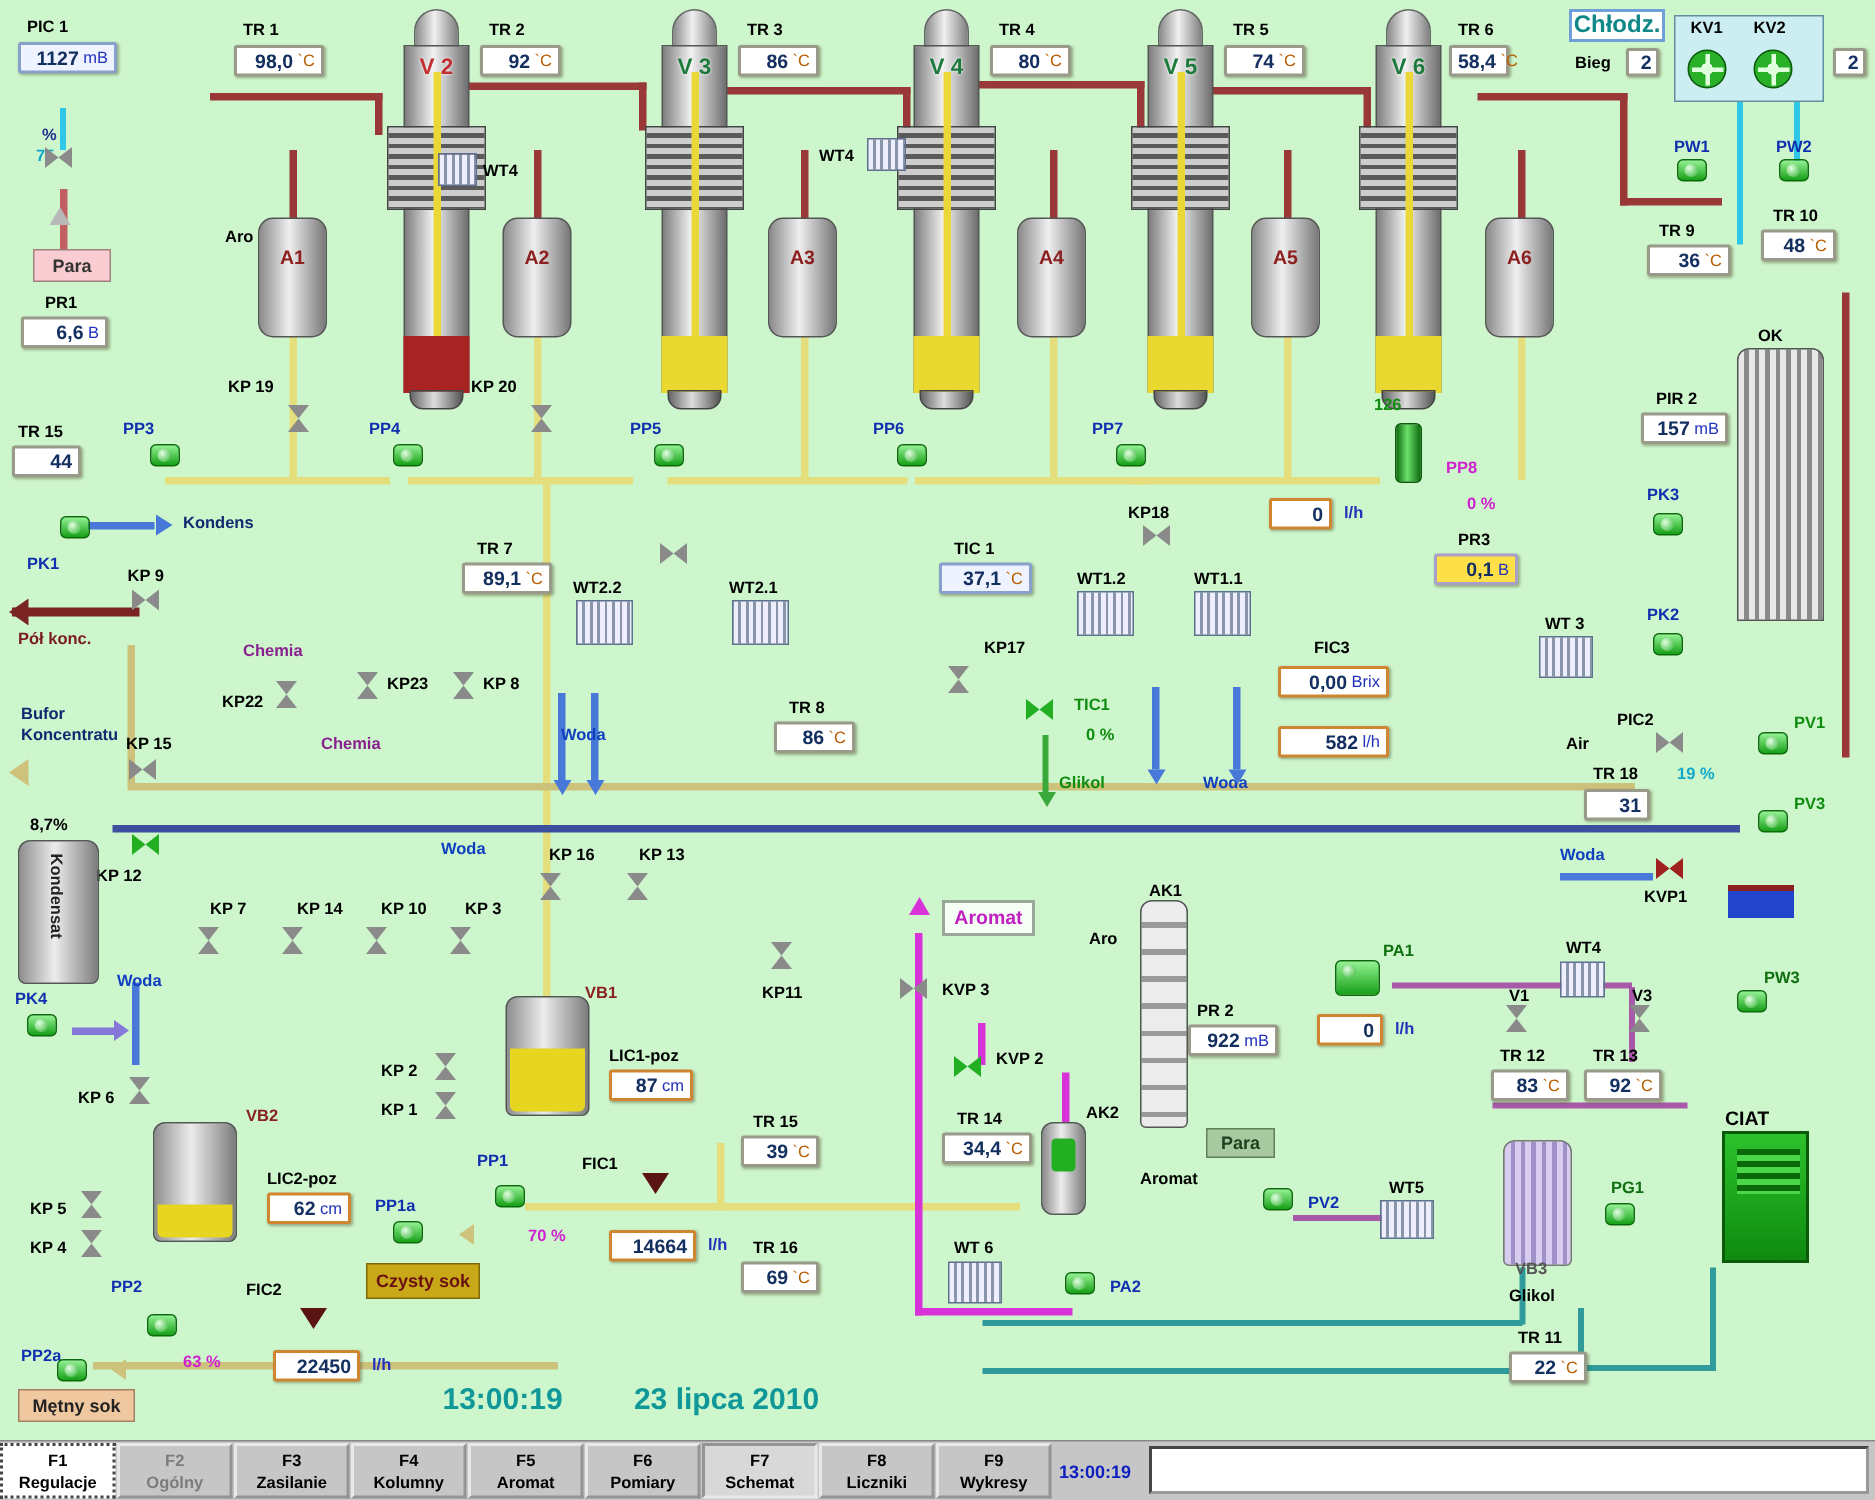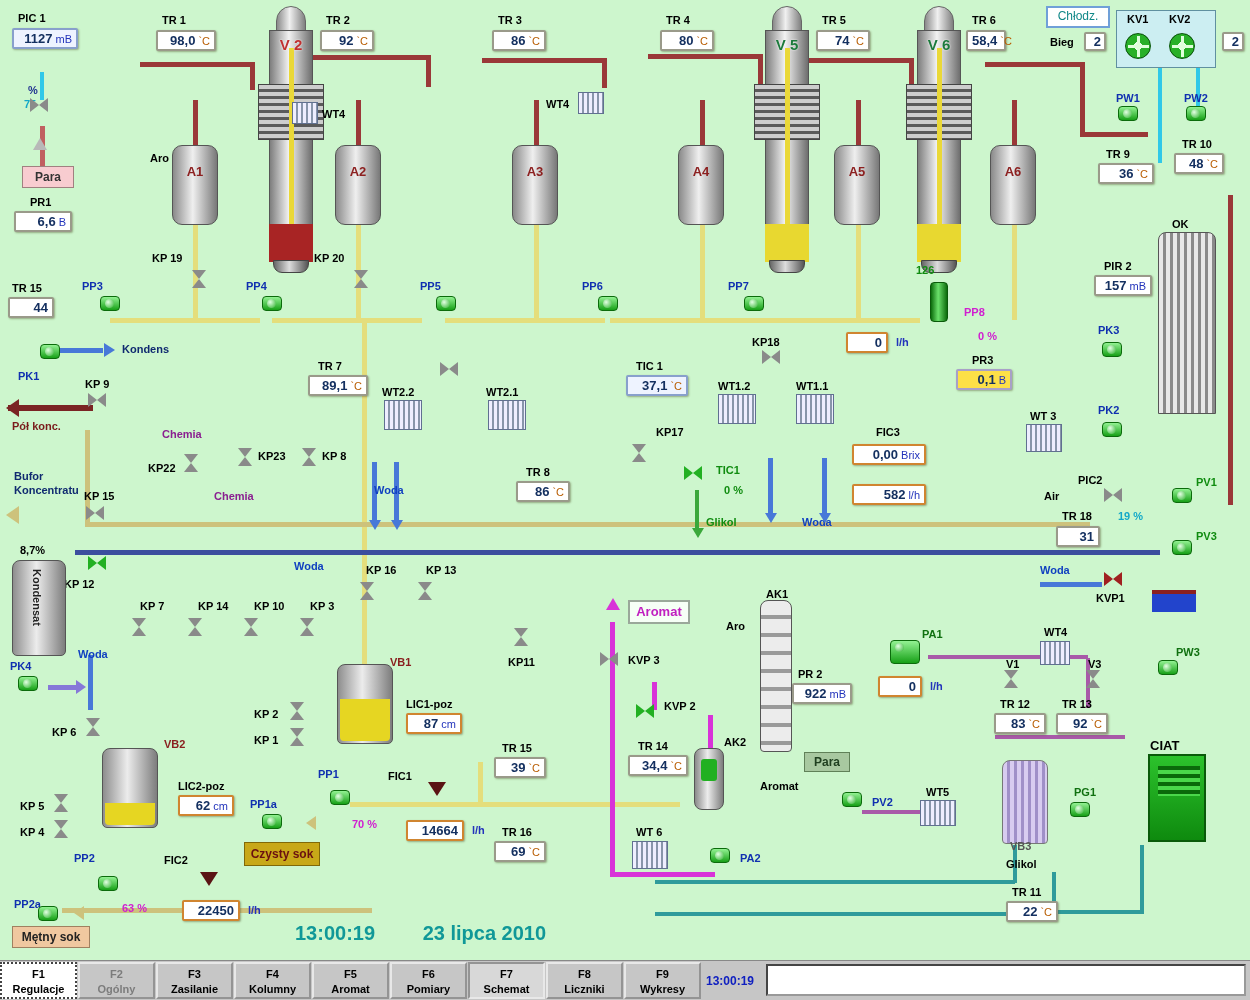--- a/index.html
+++ b/index.html
@@ -123,20 +123,38 @@
 
   <div class="abs" style="left:258px;top:6px;width:66px;height:268px">
     <div class="dome"></div>
       <div class="shell"></div>
       <div class="coil"></div>
       <div class="stripe"></div>
     <div class="band" style="background:#a82424"></div>
       <div class="cap"></div>
     <div class="colid" style="color:#c03030">V 2</div>
   </div>
+  <div class="abs" style="left:430px;top:6px;width:66px;height:268px">
+    <div class="dome"></div>
+      <div class="shell"></div>
+      <div class="coil"></div>
+      <div class="stripe"></div>
+    <div class="band" style="background:#e8d830"></div>
+      <div class="cap"></div>
+    <div class="colid" style="color:#1c7a3c">V 3</div>
+  </div>
+  <div class="abs" style="left:598px;top:6px;width:66px;height:268px">
+    <div class="dome"></div>
+      <div class="shell"></div>
+      <div class="coil"></div>
+      <div class="stripe"></div>
+    <div class="band" style="background:#e8d830"></div>
+      <div class="cap"></div>
+    <div class="colid" style="color:#1c7a3c">V 4</div>
+  </div>
   <div class="abs" style="left:754px;top:6px;width:66px;height:268px">
     <div class="dome"></div>
       <div class="shell"></div>
       <div class="coil"></div>
       <div class="stripe"></div>
     <div class="band" style="background:#e8d830"></div>
       <div class="cap"></div>
     <div class="colid" style="color:#1c7a3c">V 5</div>
   </div>
   <div class="abs" style="left:906px;top:6px;width:66px;height:268px">
@@ -345,21 +363,21 @@
       <span class="u u-b">l/h</span>
     </div>
   <span class="lbl" style="left:972px;top:354px">PR3</span>
   <div class="ibox b-lav" style="left:956px;top:369px;width:56px">
       <span class="val">0,1</span>
       <span class="u u-b">B</span>
     </div>
   <span class="lbl" style="left:1030px;top:410px">WT 3</span>
   <div class="wt" style="left:1026px;top:424px;width:36px;height:28px"></div>
 
-  <div class="abs" style="left:1046px;top:6px;width:64px;height:22px;background:#fff;border:2px solid #70a0d8;text-align:center;font-size:12px;font-weight:normal;color:#108888;line-height:17px">Chłodz.</div>
+  <div class="abs" style="left:1046px;top:6px;width:64px;height:22px;background:#fff;border:2px solid #70a0d8;text-align:center;font-size:16px;font-weight:bold;color:#108888;line-height:17px">Chłodz.</div>
   <div class="abs" style="left:1116px;top:10px;width:100px;height:58px;background:#cceef2;border:1px solid #6090a0">
     <span class="lbl" style="left:10px;top:2px">KV1</span>
     <span class="lbl" style="left:52px;top:2px">KV2</span>
     <div class="fan" style="left:8px;top:22px"></div>
     <div class="fan" style="left:52px;top:22px"></div>
   </div>
   <span class="lbl" style="left:1050px;top:36px">Bieg</span>
   <div class="ibox" style="left:1084px;top:32px;width:22px;padding:0 3px">
       <span class="val">2</span>
     </div>

